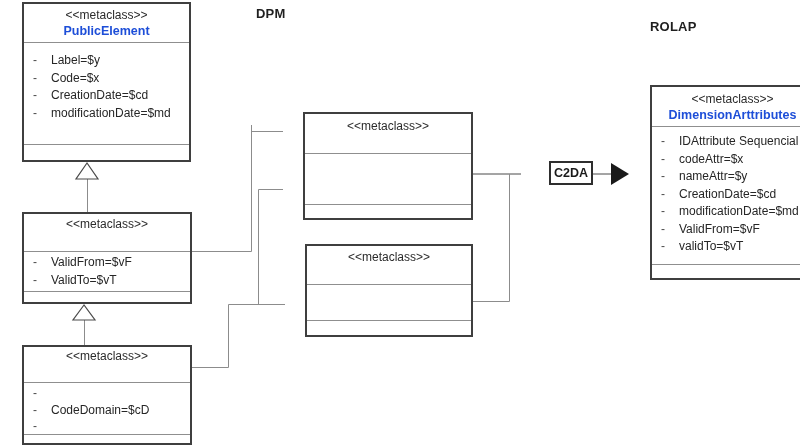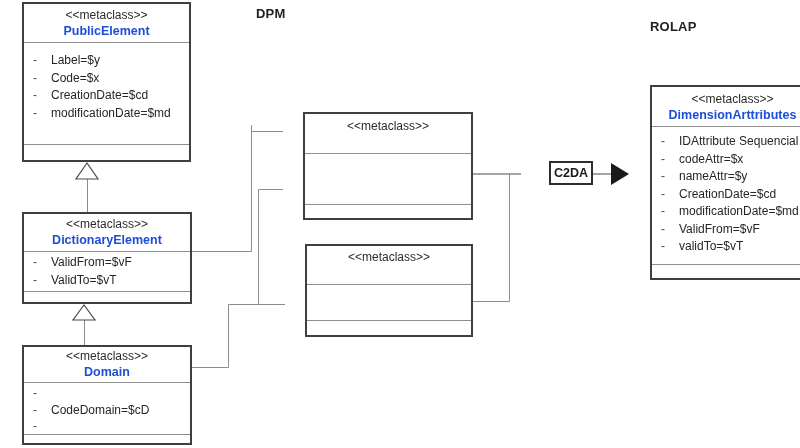--- a/index.html
+++ b/index.html
@@ -90,39 +90,37 @@
           <span class="dash">-</span>
           <span>modificationDate=$md</span>
         </div>
     </div>
     <div class="uml-footer"></div>
   </div>
 
   <div class="uml-box" style="left:2px;top:212px;width:170px;height:92px;">
     <div class="uml-title" style="height:38px;padding-top:3px;">
       <div class="uml-stereo">&lt;&lt;metaclass&gt;&gt;</div>
-      <div class="uml-name">DictionaryElement</div>
     </div>
     <div class="uml-attrs" style="height:40px;padding-top:2px;">
       <div class="attr-row">
           <span class="dash">-</span>
           <span>ValidFrom=$vF</span>
         </div>
       <div class="attr-row">
           <span class="dash">-</span>
           <span>ValidTo=$vT</span>
         </div>
     </div>
     <div class="uml-footer"></div>
   </div>
 
   <div class="uml-box" style="left:2px;top:345px;width:170px;height:100px;">
     <div class="uml-title" style="height:36px;padding-top:2px;">
       <div class="uml-stereo">&lt;&lt;metaclass&gt;&gt;</div>
-      <div class="uml-name">Domain</div>
     </div>
     <div class="uml-attrs" style="height:52px;padding-top:2px;">
       <div class="attr-row" style="line-height:16.5px;">
           <span class="dash">-</span>
         </div>
       <div class="attr-row" style="line-height:16.5px;">
           <span class="dash">-</span>
           <span>CodeDomain=$cD</span>
         </div>
       <div class="attr-row" style="line-height:16.5px;">

